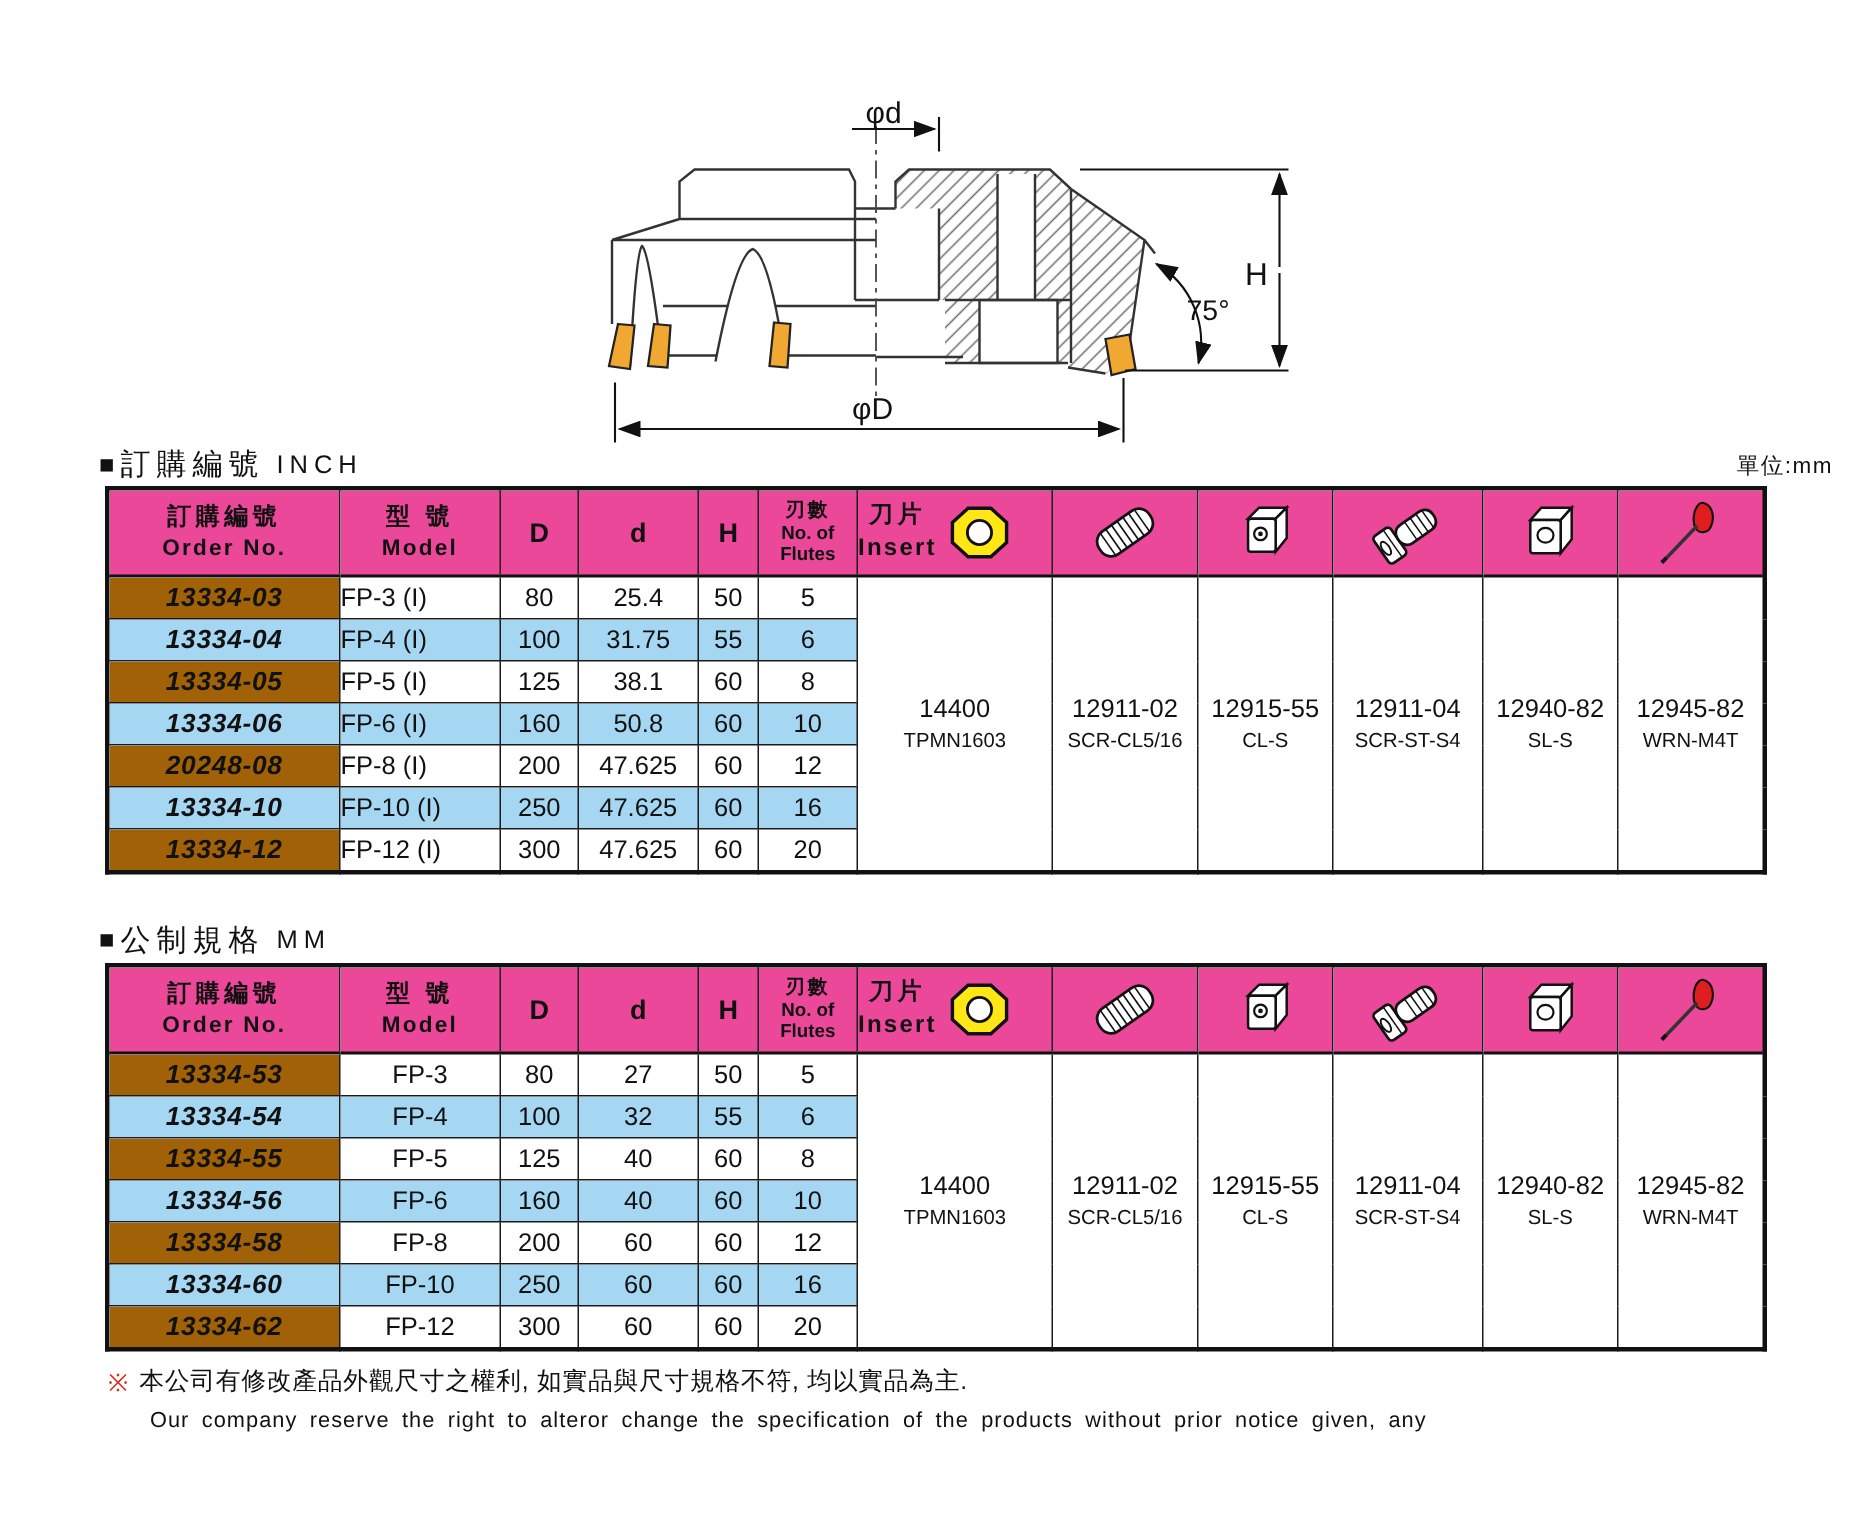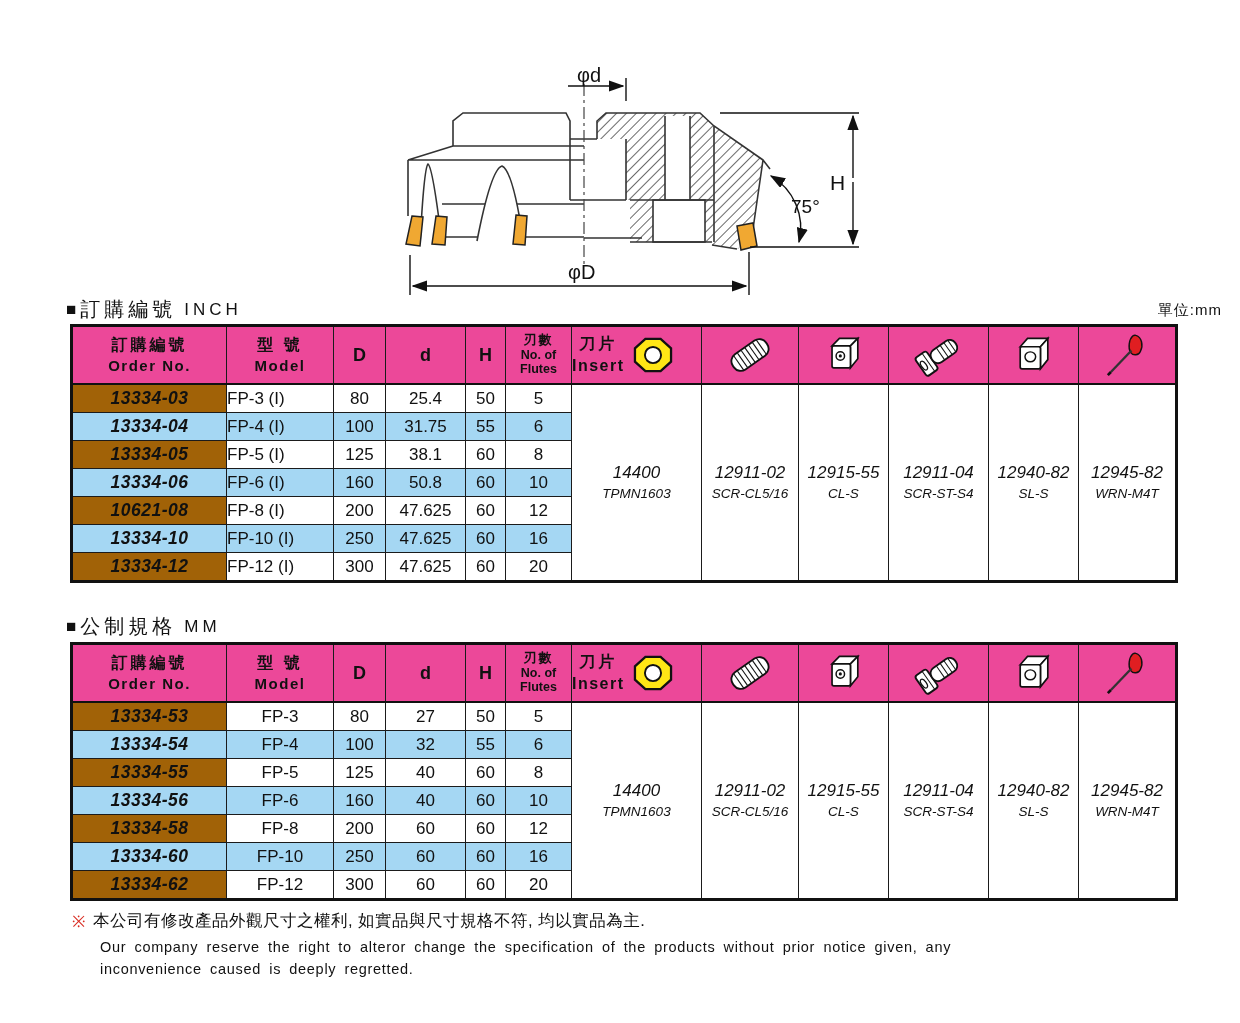--- a/index.html
+++ b/index.html
@@ -32,21 +32,21 @@
   .f-cjk{font-size:13px;letter-spacing:2px;line-height:1.15;}
   .f-en{font-size:12.5px;font-weight:bold;line-height:1.15;}
   .ins-wrap{display:flex;align-items:center;justify-content:flex-start;gap:7px;}
   .ins-text .h-cjk{font-size:16px;}
   .ins-text .h-en{font-size:16px;}
   th .part-ic{display:block;margin:0 auto;}
   table.spec tbody td{height:27px;font-size:17px;background:#fff;}
   table.spec tbody tr:nth-child(even) td{background:#a5d7f3;}
   table.spec tbody td.f-order{background:#a16207;font-weight:bold;font-style:italic;font-size:17.5px;letter-spacing:.5px;}
   #inch-table tbody td[data-field="model"]{text-align:left;}
-  table.spec tbody td.merged{background:#fff;font-style:italic;}
+  table.spec tbody td.merged{background:#fff;}
   td.merged .no{font-size:17px;line-height:1.35;}
   td.merged .mod{font-size:13.5px;line-height:1.35;}
 
   
   .footnote{position:absolute;left:72px;top:910px;width:1100px;}
   .fn-line1{display:flex;align-items:flex-start;font-size:16.5px;letter-spacing:.5px;}
   .fn-mark{color:#d92b21;margin-right:7px;font-size:16px;}
   .fn-en{margin-left:28px;margin-top:4px;font-size:14.5px;letter-spacing:.7px;word-spacing:3.5px;line-height:1.55;}
   #hidden-defs{position:absolute;width:0;height:0;overflow:hidden;}
 </style>
@@ -289,21 +289,21 @@
   </tr>
         <tr>
     <td class="f-order" data-field="order">13334-06</td>
     <td data-field="model">FP-6 (I)</td>
     <td data-field="D">160</td>
     <td data-field="d">50.8</td>
     <td data-field="H">60</td>
     <td data-field="flutes">10</td>
   </tr>
         <tr>
-    <td class="f-order" data-field="order">10621-08</td>
+    <td class="f-order" data-field="order">20248-08</td>
     <td data-field="model">FP-8 (I)</td>
     <td data-field="D">200</td>
     <td data-field="d">47.625</td>
     <td data-field="H">60</td>
     <td data-field="flutes">12</td>
   </tr>
         <tr>
     <td class="f-order" data-field="order">13334-10</td>
     <td data-field="model">FP-10 (I)</td>
     <td data-field="D">250</td>
@@ -484,16 +484,15 @@
       </tbody>
   </table>
 
   <div class="footnote">
     <div class="fn-line1">
       <span class="fn-mark">※</span>
       <span>本公司有修改產品外觀尺寸之權利, 如實品與尺寸規格不符, 均以實品為主.</span>
     </div>
     <div class="fn-en">
       <div>Our company reserve the right to alteror change the specification of the products without prior notice given, any</div>
-      <div>inconvenience caused is deeply regretted.</div>
     </div>
   </div>
 </div>
 
 </body></html>

